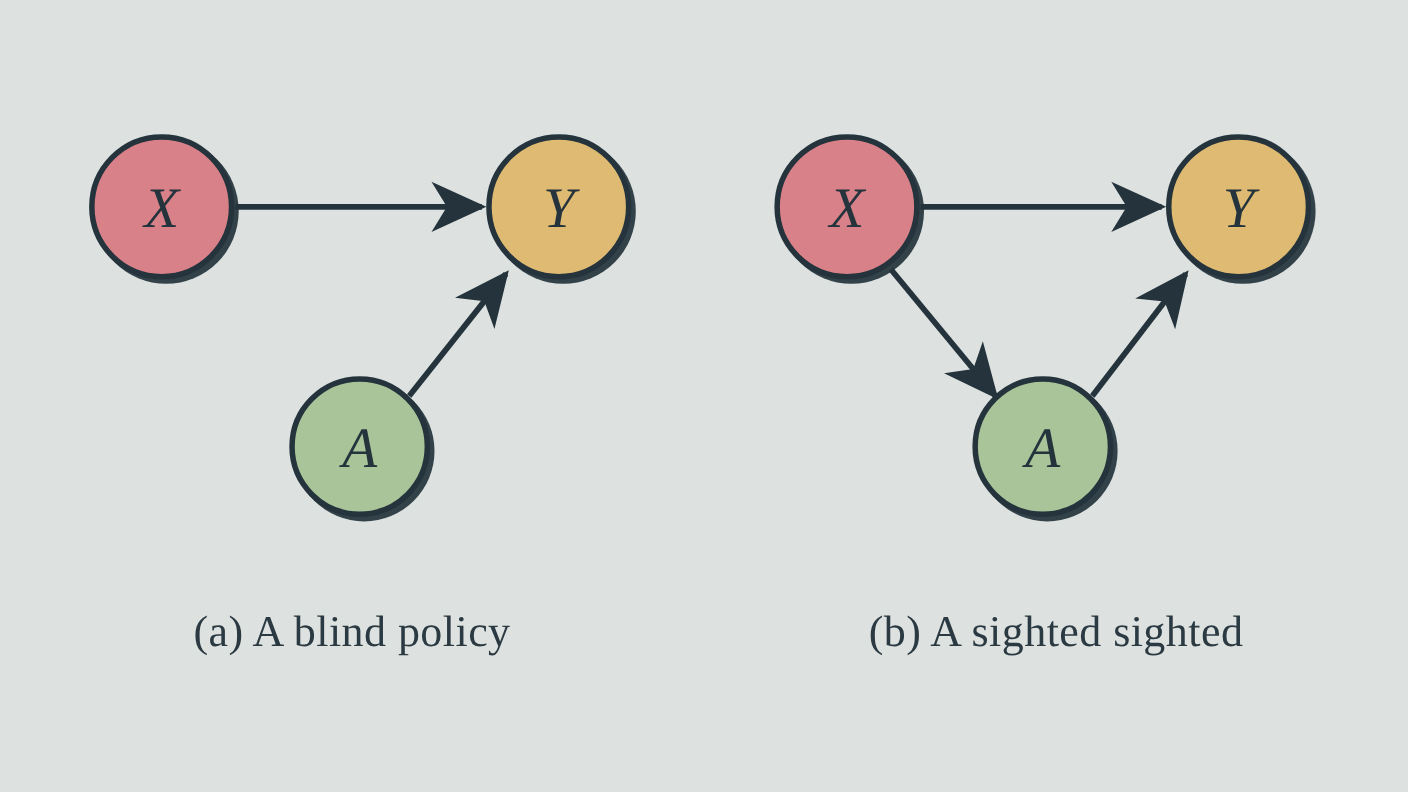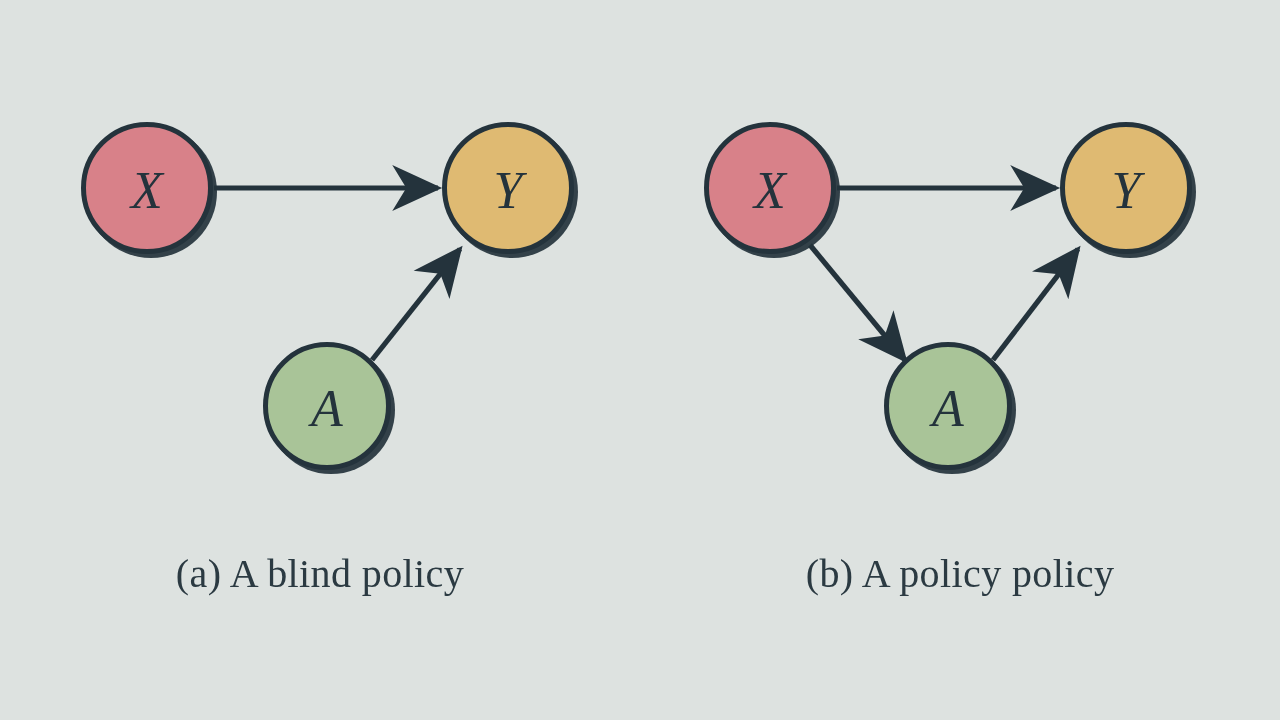--- a/index.html
+++ b/index.html
@@ -122,16 +122,16 @@
         <text class="node-label" x="308" y="408">A</text>
       </g>
 
       <g>
         <circle cx="490" cy="192" r="66" fill="#24333c" opacity="0.92"></circle>
         <circle cx="486" cy="188" r="63.5" fill="#dfba72" stroke="#24333c" stroke-width="5"></circle>
         <text class="node-label" x="486" y="190">Y</text>
       </g>
     </svg>
 
-    <div class="caption">(b) A policy policy</div>
+    <div class="caption">(b) A sighted sighted</div>
   </div>
 
 </div>
 
 </body></html>

